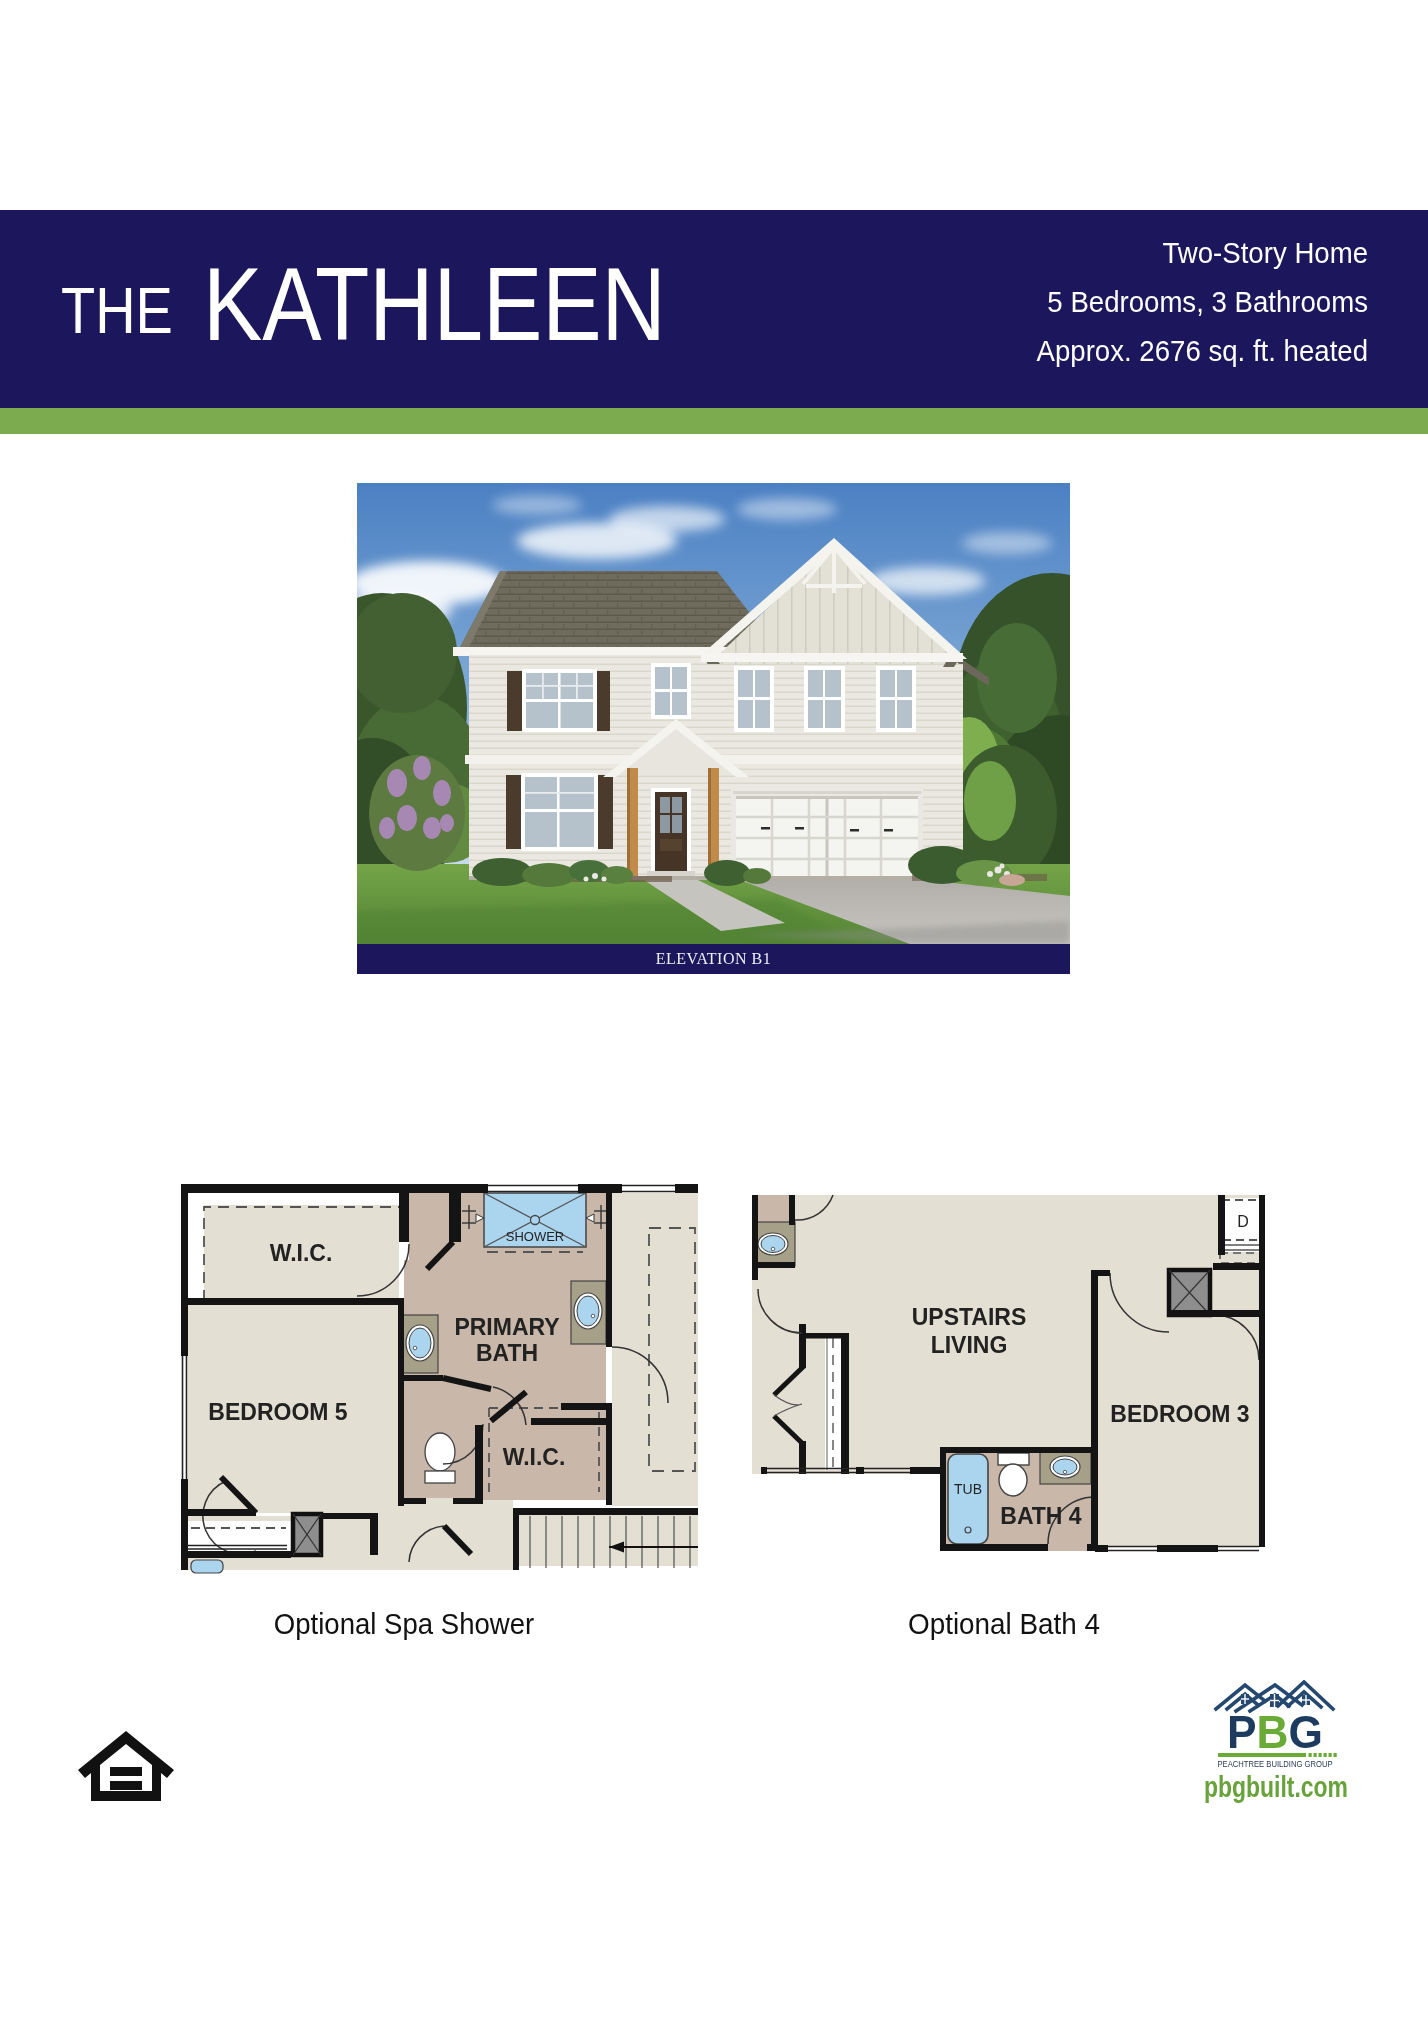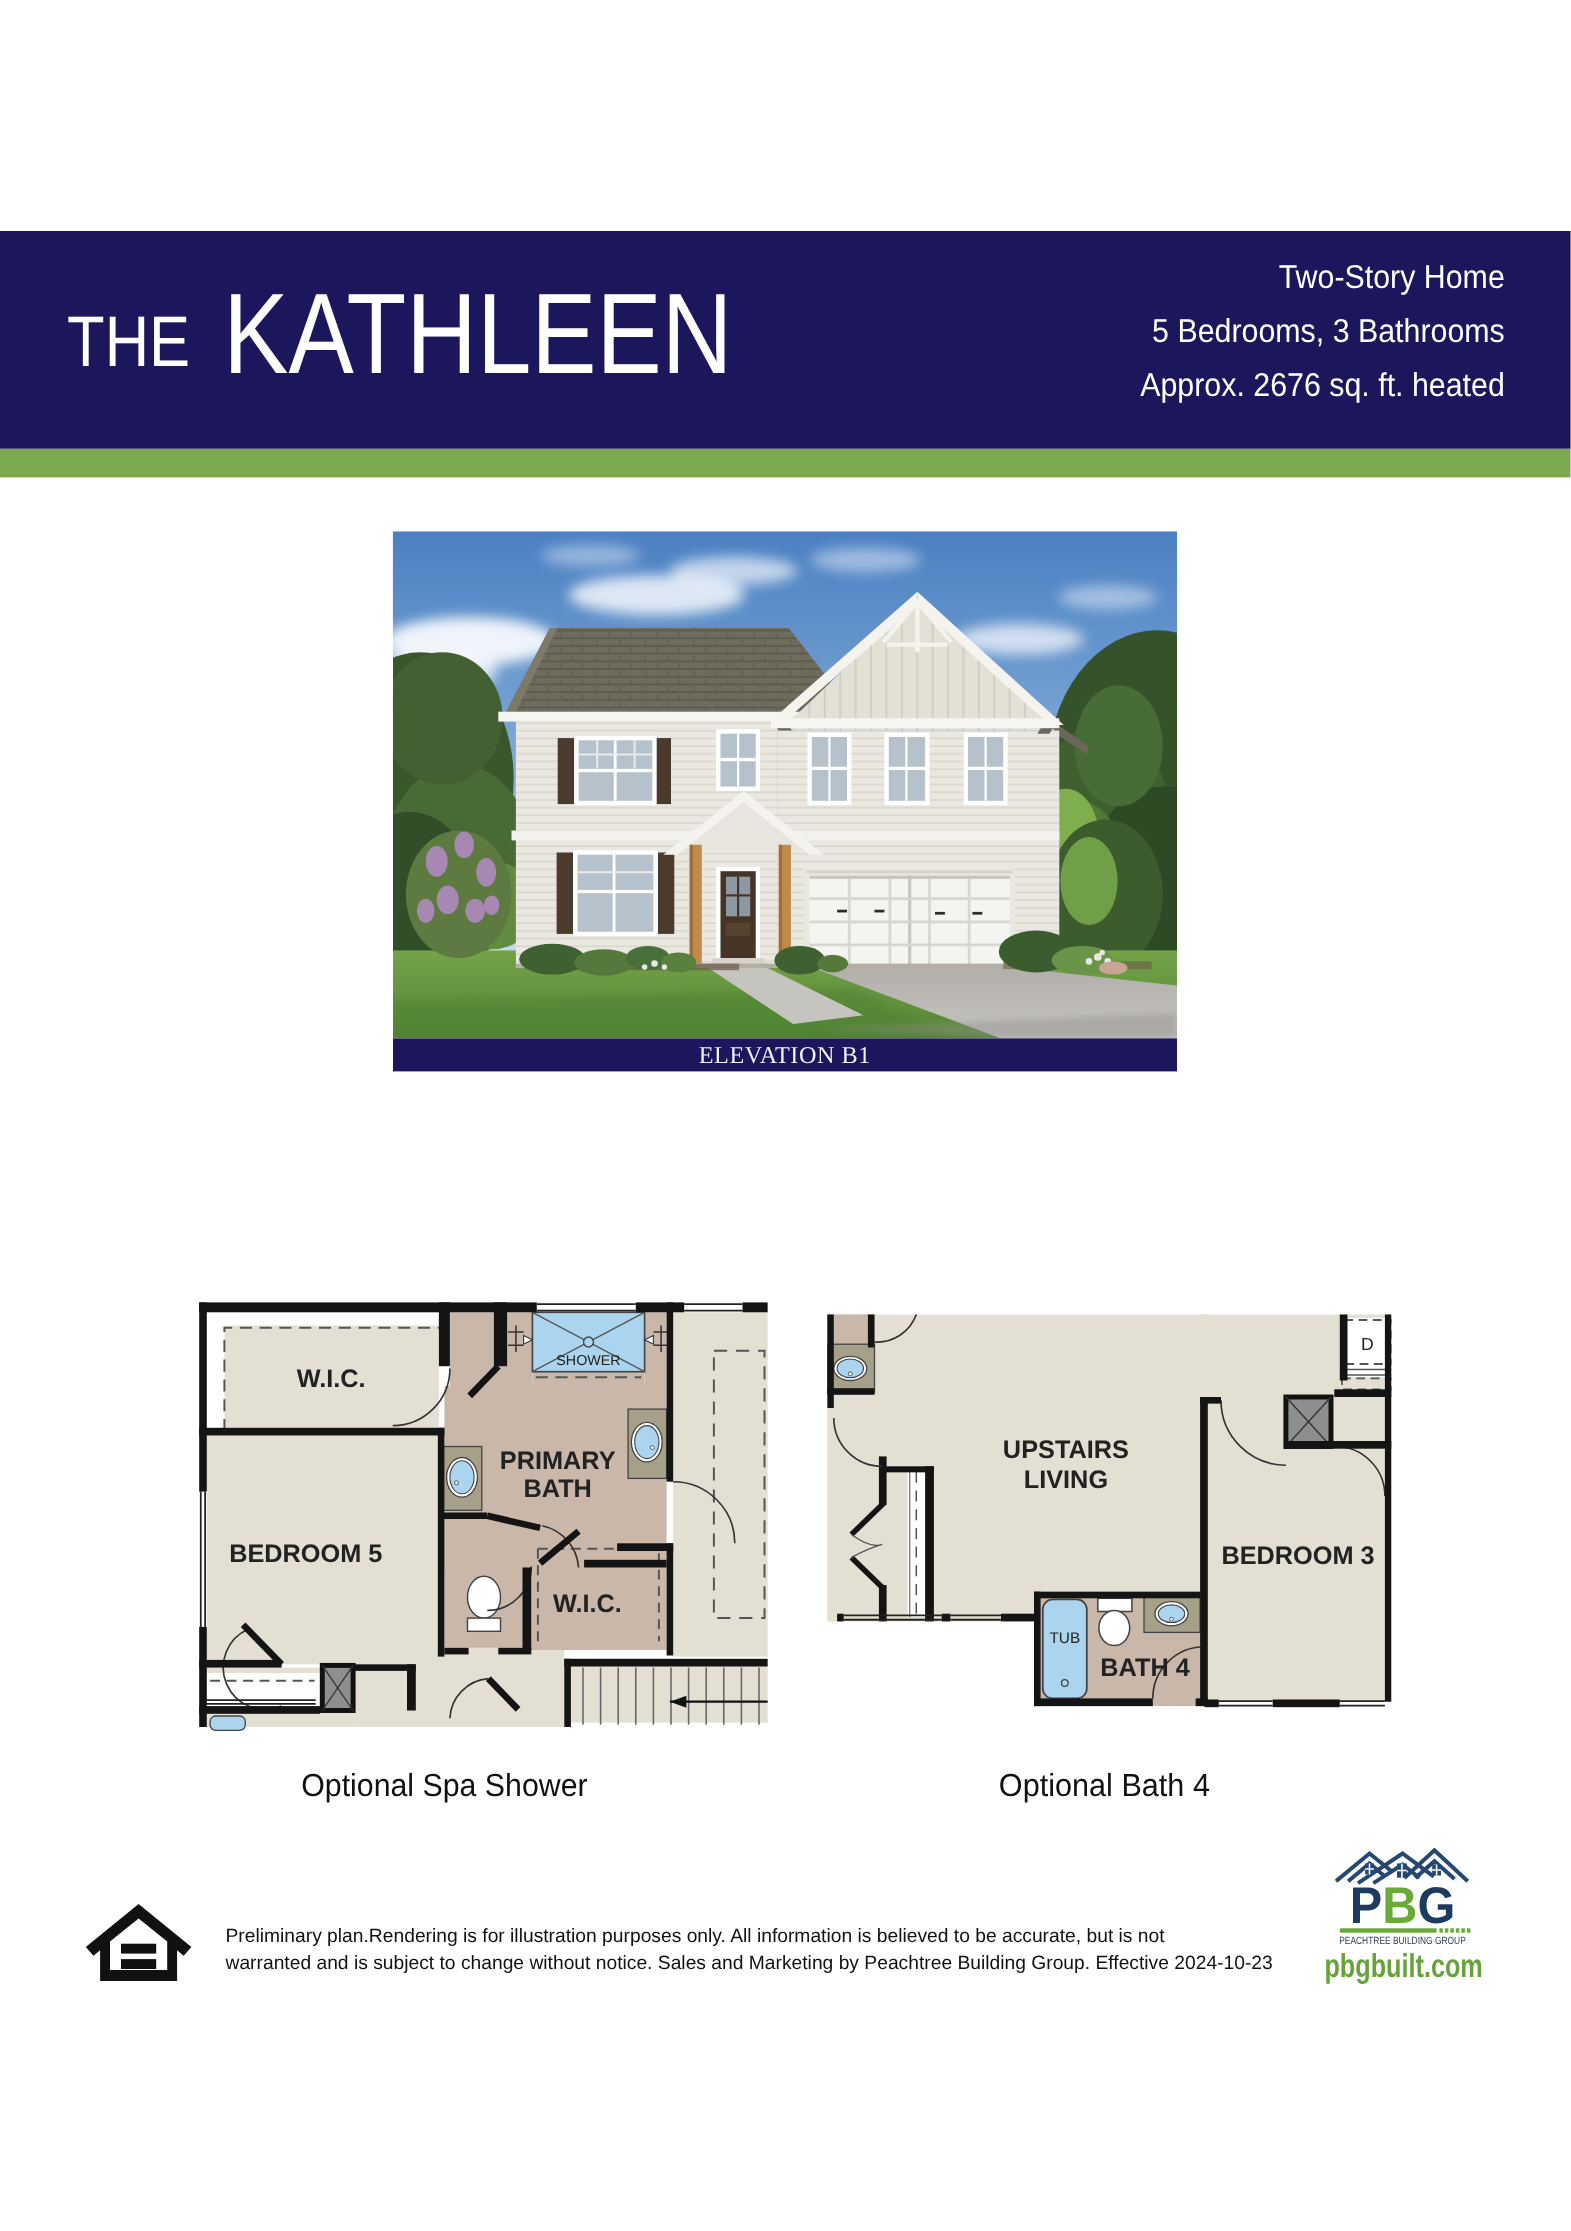--- a/index.html
+++ b/index.html
@@ -235,21 +235,21 @@
             <circle cx="229" cy="396" r="2.5"></circle>
             <circle cx="641" cy="387" r="3.5"></circle>
             <circle cx="650" cy="391" r="3"></circle>
             <circle cx="633" cy="391" r="3"></circle>
             <circle cx="645" cy="383" r="2.5"></circle>
           </g>
 <ellipse cx="655" cy="397" rx="13" ry="6" fill="#c7a695"></ellipse>
 </g>
 </svg>
 </div>
-<div class="abs" style="left:357px;top:944px;width:713px;height:30px;background:#1c175c;color:#efeff4;font-family:'Liberation Serif',serif;font-size:22px;letter-spacing:0.5px;text-align:center;line-height:30px;">ELEVATION B1</div>
+<div class="abs" style="left:357px;top:944px;width:713px;height:30px;background:#1c175c;color:#efeff4;font-family:'Liberation Serif',serif;font-size:16px;letter-spacing:0.5px;text-align:center;line-height:30px;">ELEVATION B1</div>
 
 <div class="abs" style="left:181px;top:1180px;" id="planL">
 <svg width="517" height="396" viewBox="0 0 517 396">
 <g font-family="Liberation Sans, sans-serif">
 
 <rect x="23" y="25" width="195" height="96" fill="#e4dfd3"></rect>
 <rect x="7" y="125" width="210" height="208" fill="#e4dfd3"></rect>
 <rect x="431" y="13" width="86" height="313" fill="#e4dfd3"></rect>
 <rect x="197" y="318" width="135" height="72" fill="#e4dfd3"></rect>
 <rect x="140" y="339" width="60" height="51" fill="#e4dfd3"></rect>
@@ -501,21 +501,20 @@
 <div class="abs" style="left:704px;top:1608px;width:600px;text-align:center;font-size:29px;color:#111;transform:scaleX(0.96);transform-origin:50% 0;">Optional Bath 4</div>
 
 <div class="abs" style="left:77px;top:1731px;" id="eho">
 <svg width="98" height="71" viewBox="0 0 98 71">
 <path d="M49,0 L97,39 L90,47 L84,42 L84,70 L14,70 L14,42 L8,47 L1,39 Z" fill="#111"></path>
 <path d="M49,13 L75,34 L75,60 L23,60 L23,34 Z" fill="#fff"></path>
 <rect x="33" y="36" width="32" height="9" fill="#111"></rect>
 <rect x="33" y="50" width="32" height="9" fill="#111"></rect>
 </svg>
 </div>
-<div class="abs" style="left:205px;top:1747px;width:1020px;font-size:17.5px;line-height:25px;color:#111;">Preliminary plan.Rendering is for illustration purposes only. All information is believed to be accurate, but is not<br>warranted and is subject to change without notice. Sales and Marketing by Peachtree Building Group. Effective 2024-10-23</div>
 <div class="abs" style="left:1190px;top:1680px;" id="pbg">
 <svg width="175" height="125" viewBox="0 0 175 125">
 <g stroke="#24486f" stroke-width="3.6" fill="none" stroke-linecap="square">
 <path d="M26,29 L55,5 L75,21"></path>
 <path d="M37,29 L55,14 L68,25"></path>
 <path d="M46,31 L85,5 L112,25"></path>
 <path d="M60,31 L85,15 L99,26"></path>
 <path d="M88,26 L114,2 L143,29"></path>
 <path d="M98,26 L114,12 L131,27"></path>
 </g>

